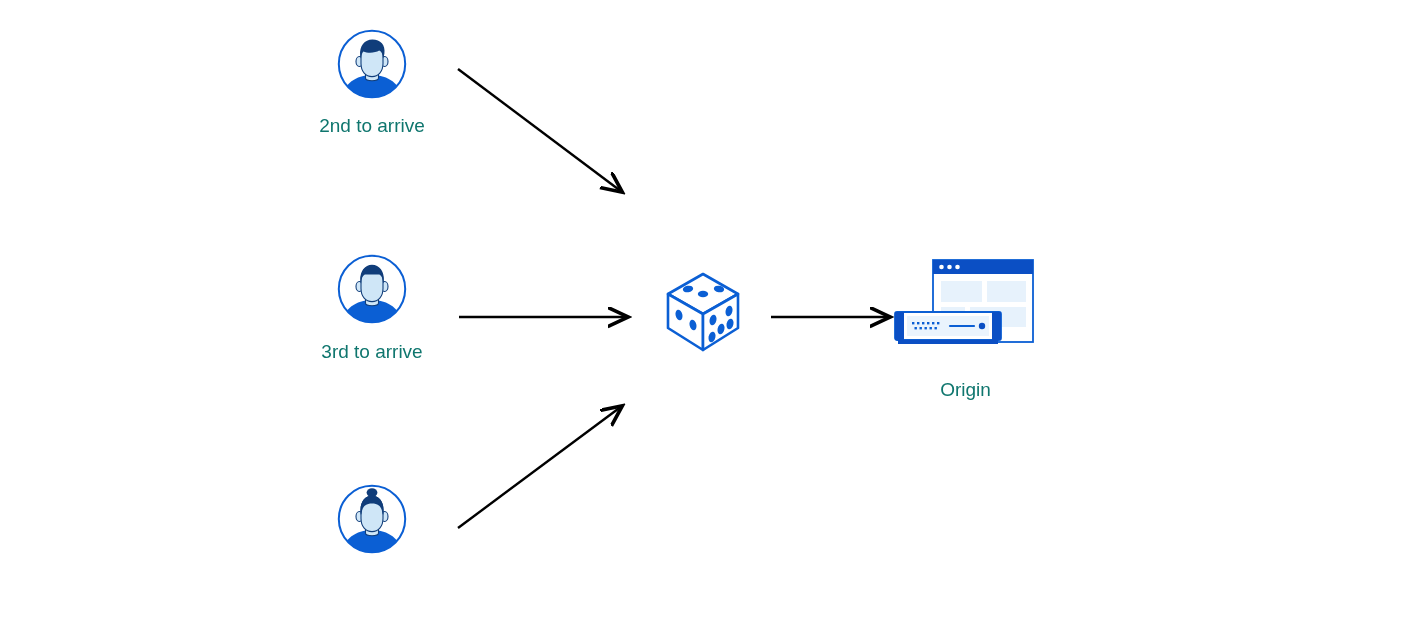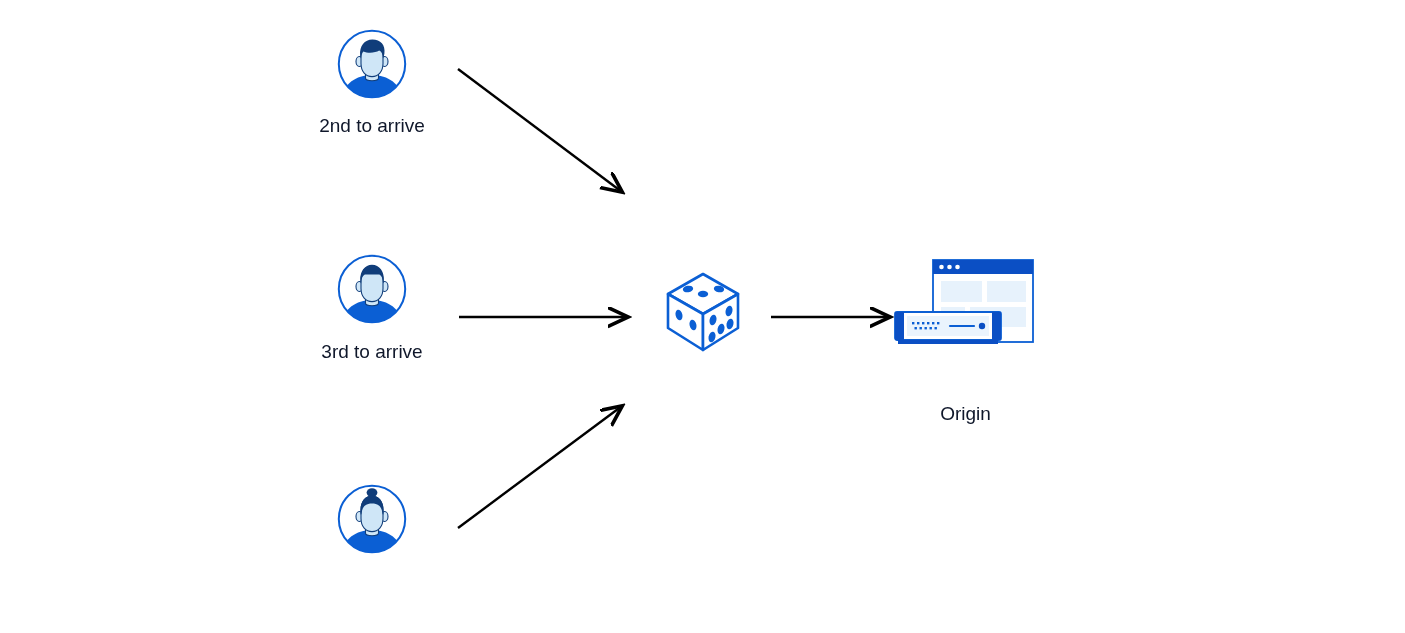--- a/index.html
+++ b/index.html
@@ -22,21 +22,21 @@
     height: 633px;
   }
   .node {
     position: absolute;
   }
   .node-label {
     position: absolute;
     text-align: center;
     font-family: "Liberation Sans", sans-serif;
     font-size: 19px;
-    color: #0f172a;
+    color: #0f766e;
     white-space: nowrap;
     line-height: 1;
   }
   
   .avatar {
     position: absolute;
     width: 72px;
     height: 72px;
   }
   
@@ -45,21 +45,21 @@
 
   #client-3rd { left: 336px; top: 253px; }
   #label-3rd  { left: 272px; top: 342px; width: 200px; }
 
   #client-1st { left: 336px; top: 483px; }
   #label-1st  { left: 272px; top: 571px; width: 200px; }
 
   #dice-node  { left: 660px; top: 268px; width: 86px; height: 86px; }
 
   #origin-node { left: 893px; top: 255px; width: 145px; height: 110px; }
-  #label-origin { left: 893px; top: 404px; width: 145px; }
+  #label-origin { left: 893px; top: 380px; width: 145px; }
 
   svg { display: block; overflow: visible; }
   .arrow-layer {
     position: absolute;
     left: 0; top: 0;
     width: 1405px;
     height: 633px;
     pointer-events: none;
   }
 </style>

